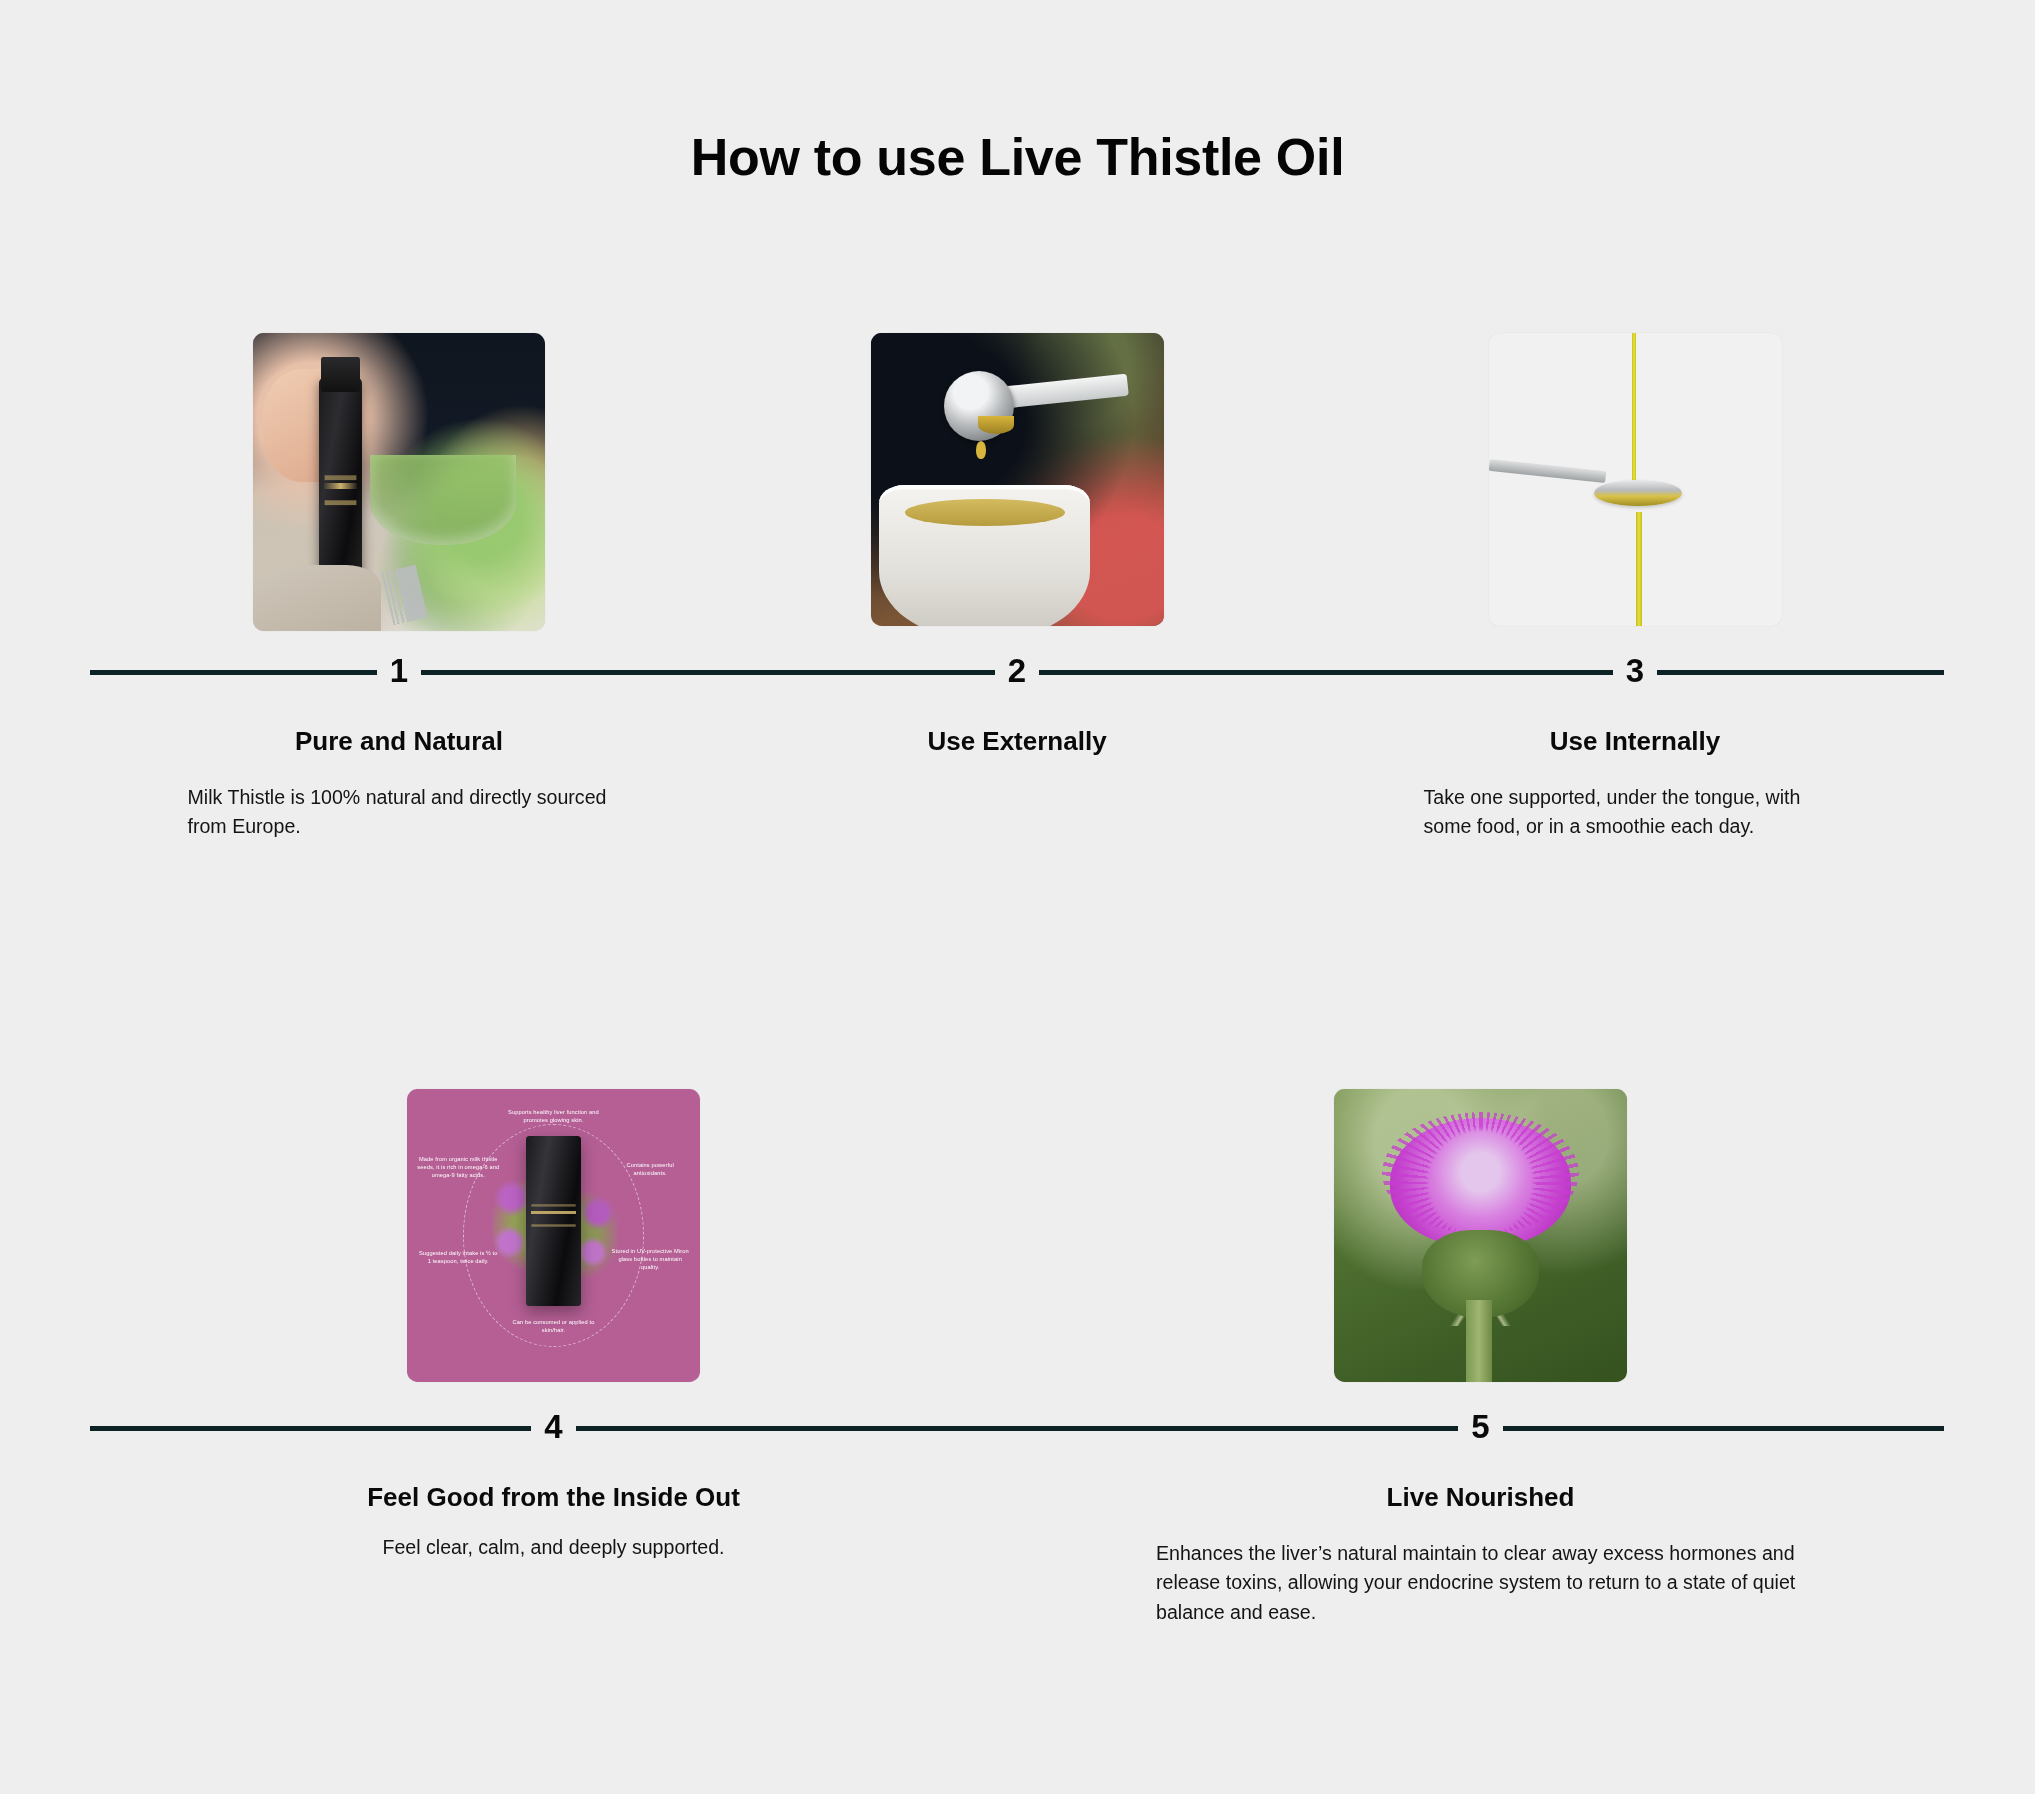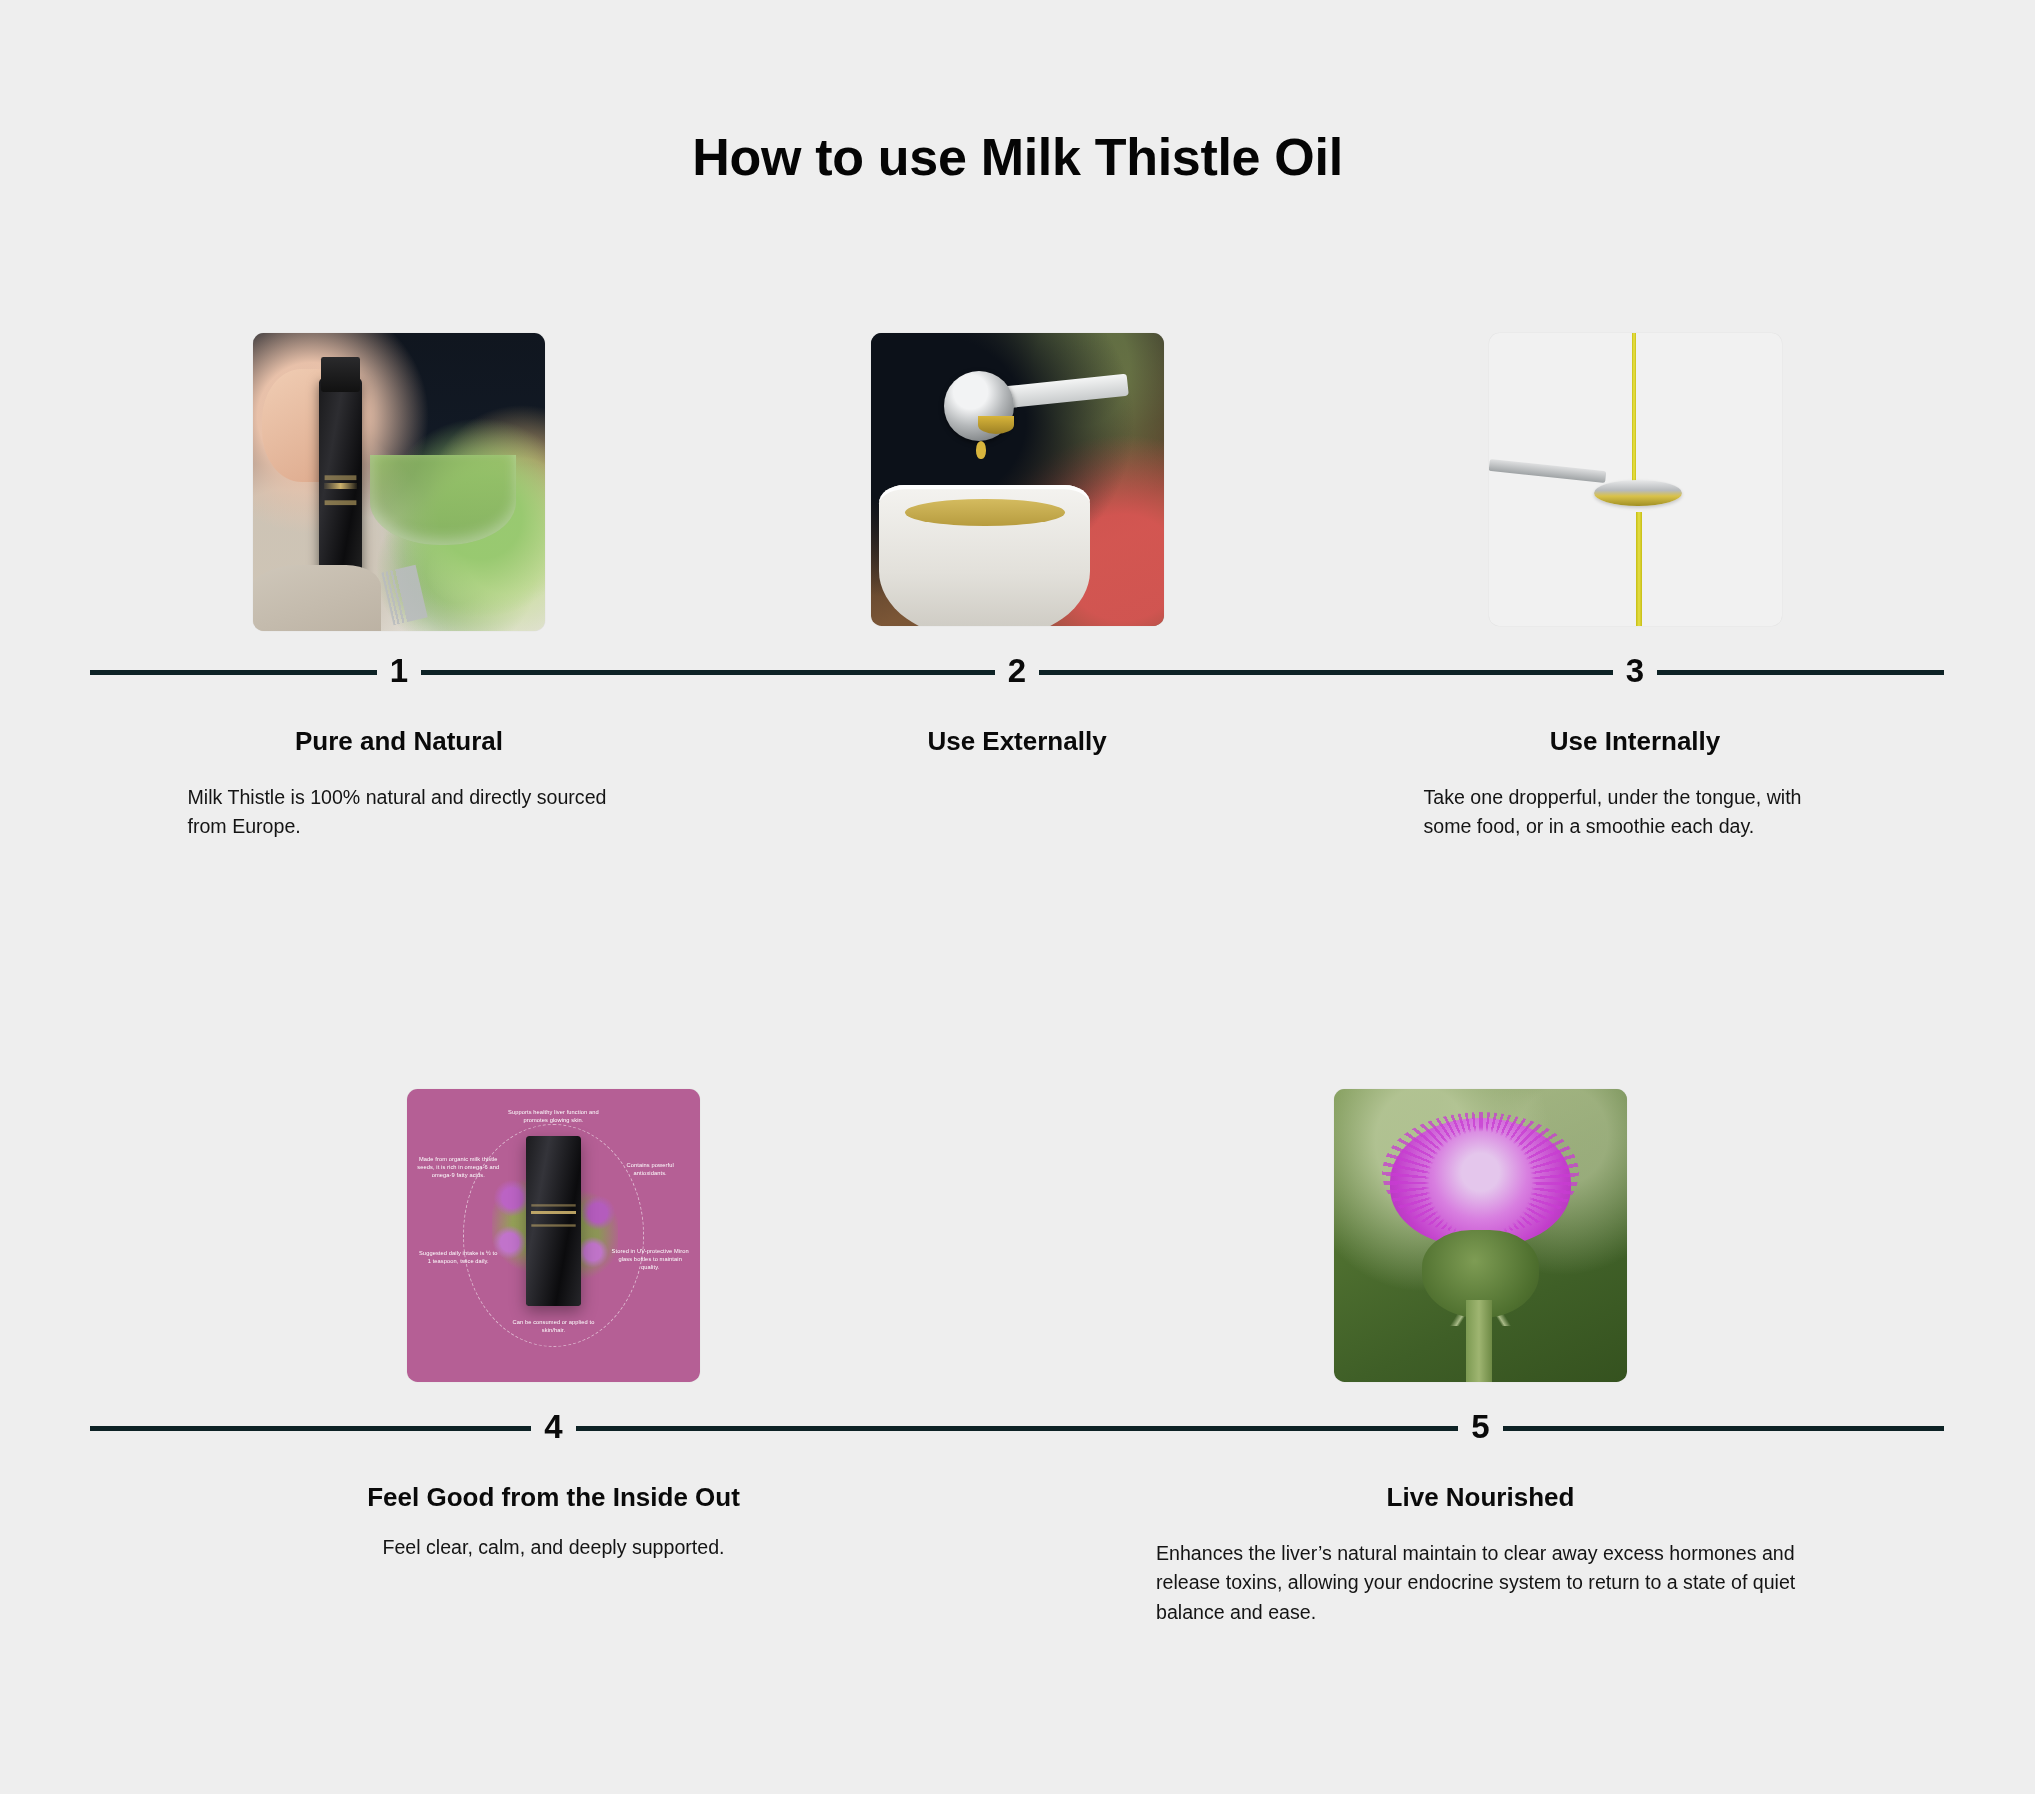--- a/index.html
+++ b/index.html
@@ -336,21 +336,21 @@
     max-width: 423px;
   }
   .row-2 .step-desc { max-width: 649px; }
   .row-2 .step:first-child .step-desc { max-width: 536px; margin-top: 20px; }
 </style>
 </head>
 <body>
 
 <div class="page">
 
-  <h1 class="page-title">How to use Milk Thistle Oil</h1>
+  <h1 class="page-title">How to use Live Thistle Oil</h1>
 
   <div class="row row-1">
 
     <div class="step">
       <div class="thumb-wrap">
         <div class="thumb">
           <div class="img-salad">
             <div class="bowl"></div>
             <div class="hand"></div>
             <div class="bottle"></div>
@@ -397,21 +397,21 @@
             <div class="stream-bot"></div>
           </div>
         </div>
       </div>
       <div class="divider">
         <div class="rule"></div>
         <div class="num">3</div>
         <div class="rule"></div>
       </div>
       <div class="step-title">Use Internally</div>
-      <div class="step-desc">Take one dropperful, under the tongue, with some food, or in a smoothie each day.</div>
+      <div class="step-desc">Take one supported, under the tongue, with some food, or in a smoothie each day.</div>
     </div>
 
   </div>
 
   <div class="row row-2">
 
     <div class="step">
       <div class="thumb-wrap">
         <div class="thumb sq">
           <div class="img-info">

